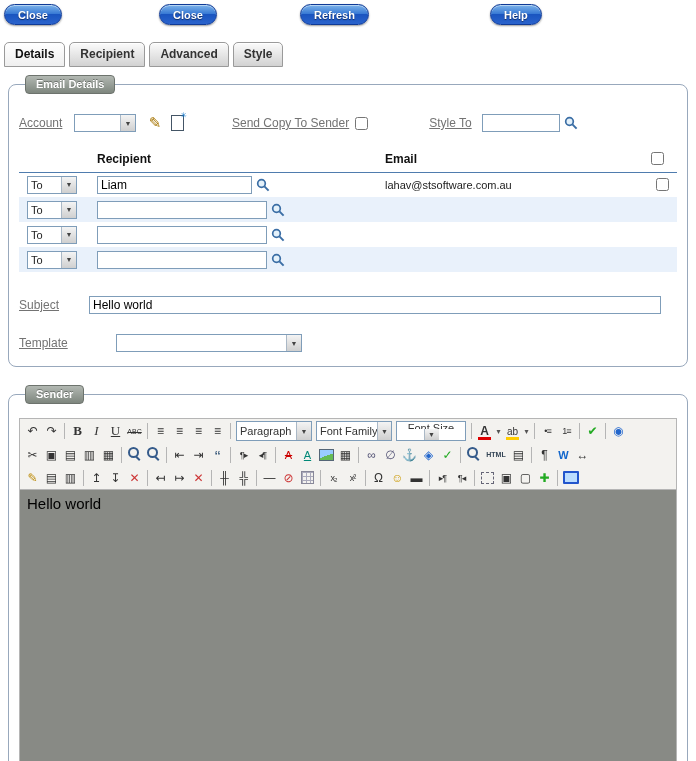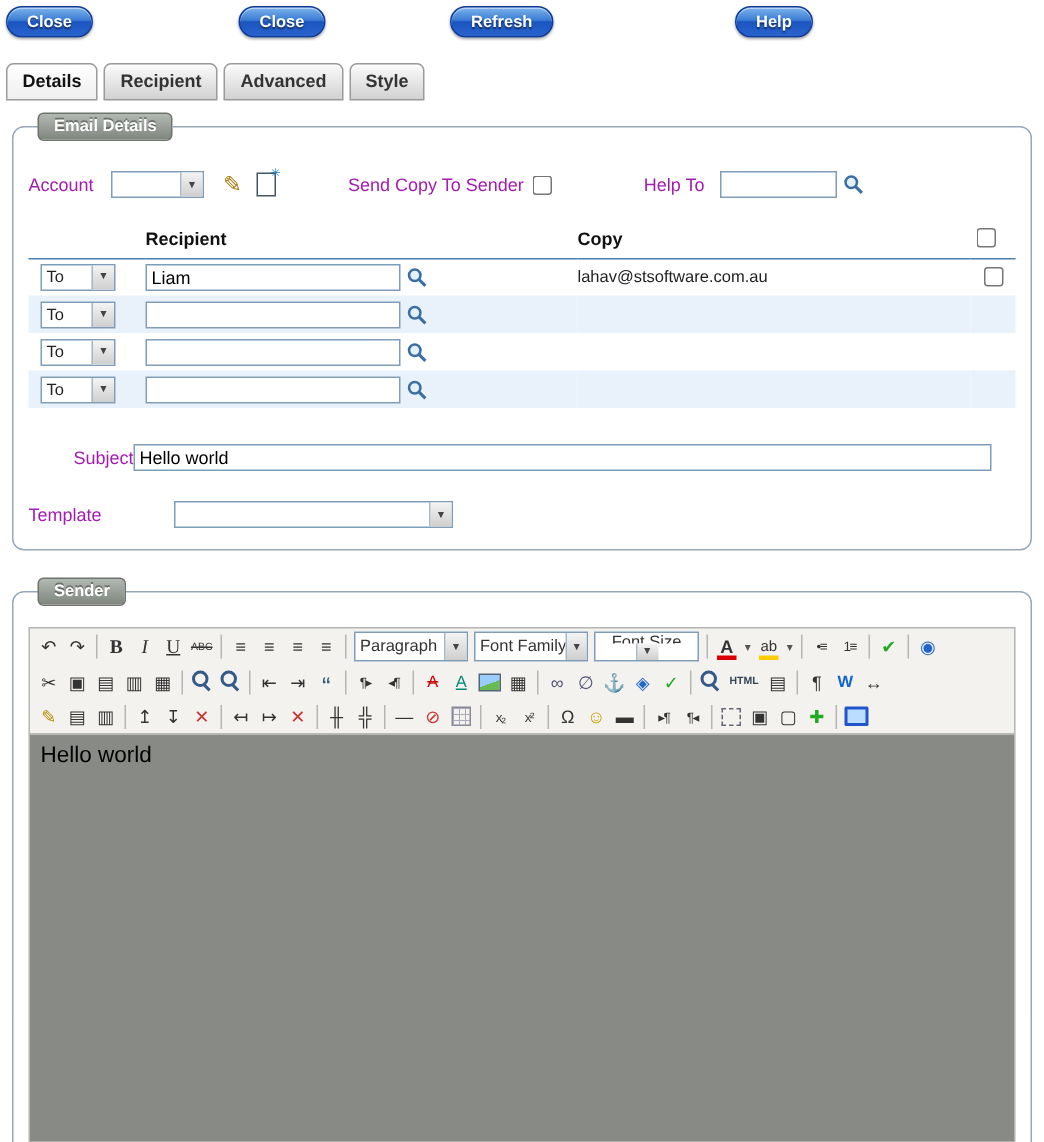--- a/index.html
+++ b/index.html
@@ -35,21 +35,21 @@
     margin: 8px; border: 1px solid #98a8bc; border-radius: 8px;
     padding: 10px 10px 14px; background: #fff;
   }
   fieldset.fs legend {
     margin-left: 6px; padding: 2px 10px 3px;
     background: linear-gradient(#b2b8b2, #7e867e);
     border: 1px solid #6d736d; border-radius: 4px;
     color: #fff; font-weight: bold; font-size: 11px;
     text-shadow: 0 -1px 0 rgba(0,0,0,.35);
   }
-  .lbl { font-size: 12px; color: #a21caf; }
+  .lbl { font-size: 12px; color: #737373; text-decoration: underline; }
   
   .fsel {
     display: inline-flex; align-items: center; justify-content: space-between;
     background: #fff; border: 1px solid #7f9db9; height: 18px; cursor: pointer;
   }
   .fsel-t { padding: 0 3px; font-size: 11px; white-space: nowrap; overflow: hidden; }
   .fsel-a {
     width: 15px; height: 100%; display: inline-flex; align-items: center; justify-content: center;
     background: linear-gradient(#f4f4f4, #cfcfcf); border-left: 1px solid #aab8c6; color: #444;
   }
@@ -77,21 +77,21 @@
   }
   table.recips td { height: 25px; padding: 0; font-size: 11px; }
   table.recips tr.alt td { background: #e9f1fb; }
   .col-to { width: 78px; } .col-rec { width: 288px; } .col-chk { width: 30px; text-align: center; }
   .to-sel { width: 50px; margin-left: 8px; }
   .rec-wrap { display: flex; align-items: center; }
   
   .subj-row, .tpl-row { display: flex; align-items: center; }
   .subj-row { margin-top: 24px; }
   .tpl-row { margin-top: 20px; }
-  .subj-row .lbl { width: 70px; text-align: right; } .tpl-row .lbl { width: 97px; }
+  .subj-row .lbl { width: 70px; } .tpl-row .lbl { width: 97px; }
   
   .editor { border: 1px solid #b5b5b5; margin-top: 4px; background: #f3f2ef; }
   .trow { display: flex; align-items: center; padding: 2px 3px; flex-wrap: nowrap; }
   .tbtn {
     width: 19px; height: 19px; flex: 0 0 auto;
     display: inline-flex; align-items: center; justify-content: center;
     font-size: 12px; color: #333; border-radius: 2px; cursor: pointer;
   }
   .tsep { width: 1px; height: 16px; background: #b5b5b5; margin: 0 3px; flex: 0 0 auto; }
   .tsel { height: 20px; margin: 0 2px; flex: 0 0 auto; }
@@ -154,46 +154,46 @@
     <span class="fsel" style="width:62px">
       <span class="fsel-t"></span>
         <span class="fsel-a"></span>
     </span>
     <span class="iconbtn pencil" style="margin-left:10px">✎</span>
     <span class="iconbtn g-doc" style="margin-left:4px"></span>
 
     <span class="lbl" style="margin-left:46px">Send Copy To Sender</span>
     <input type="checkbox" style="margin-left: 6px;">
 
-    <span class="lbl" style="margin-left:58px">Help To</span>
+    <span class="lbl" style="margin-left:58px">Style To</span>
     <input type="text" style="width: 78px; margin-left: 10px;" value="">
     <span class="mag">
       <svg width="14" height="14" viewBox="0 0 14 14">
           <circle cx="5.5" cy="5.5" r="3.8" fill="#e4f1fa" stroke="#3b6ea5" stroke-width="1.7"></circle>
           <line x1="8.4" y1="8.4" x2="12.6" y2="12.6" stroke="#3b6ea5" stroke-width="2"></line>
         </svg>
     </span>
   </div>
 
   <table class="recips">
     <tbody>
         <tr>
       <th class="col-to"></th>
       <th class="col-rec">Recipient</th>
-      <th>Copy</th>
+      <th>Email</th>
       <th class="col-chk"><input type="checkbox" style=""></th>
     </tr>
     <tr>
       <td><span class="fsel to-sel">
               <span class="fsel-t">To</span>
               <span class="fsel-a"></span>
             </span></td>
       <td>
             <span class="rec-wrap">
-              <input type="text" style="width: 170px;" value="Liam">
+              <input type="text" style="width: 155px;" value="Liam">
               <span class="mag">
                 <svg width="14" height="14" viewBox="0 0 14 14">
                   <circle cx="5.5" cy="5.5" r="3.8" fill="#e4f1fa" stroke="#3b6ea5" stroke-width="1.7"></circle>
                   <line x1="8.4" y1="8.4" x2="12.6" y2="12.6" stroke="#3b6ea5" stroke-width="2"></line>
                 </svg>
               </span>
             </span>
           </td>
       <td><span>lahav@stsoftware.com.au</span></td>
       <td class="col-chk"><input type="checkbox" style=""></td>

